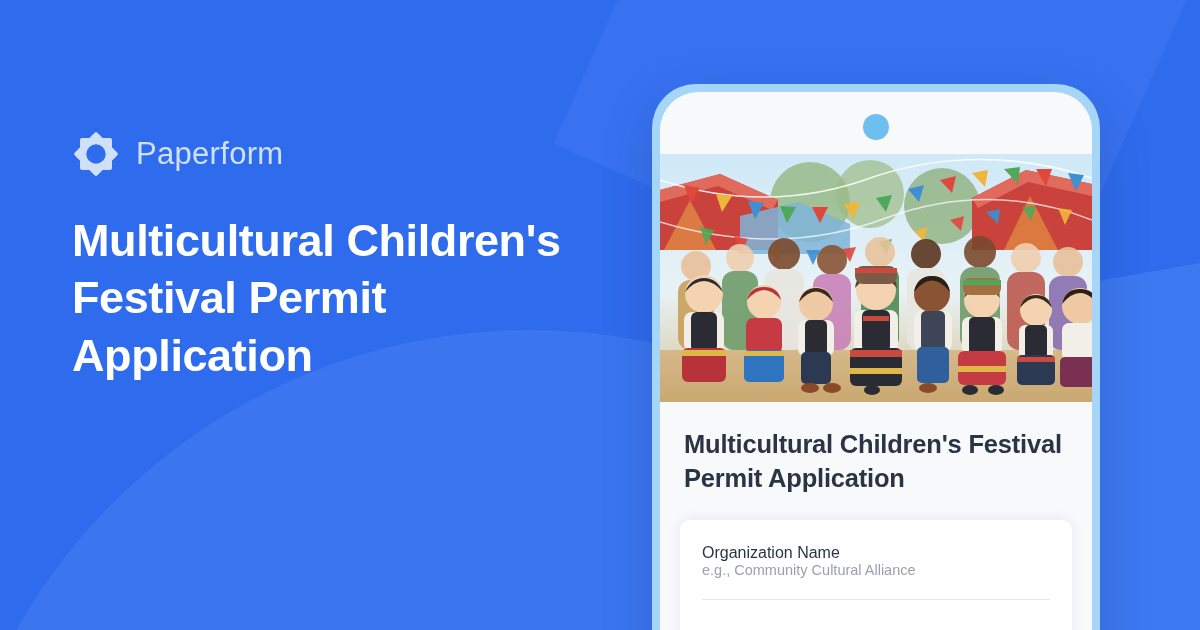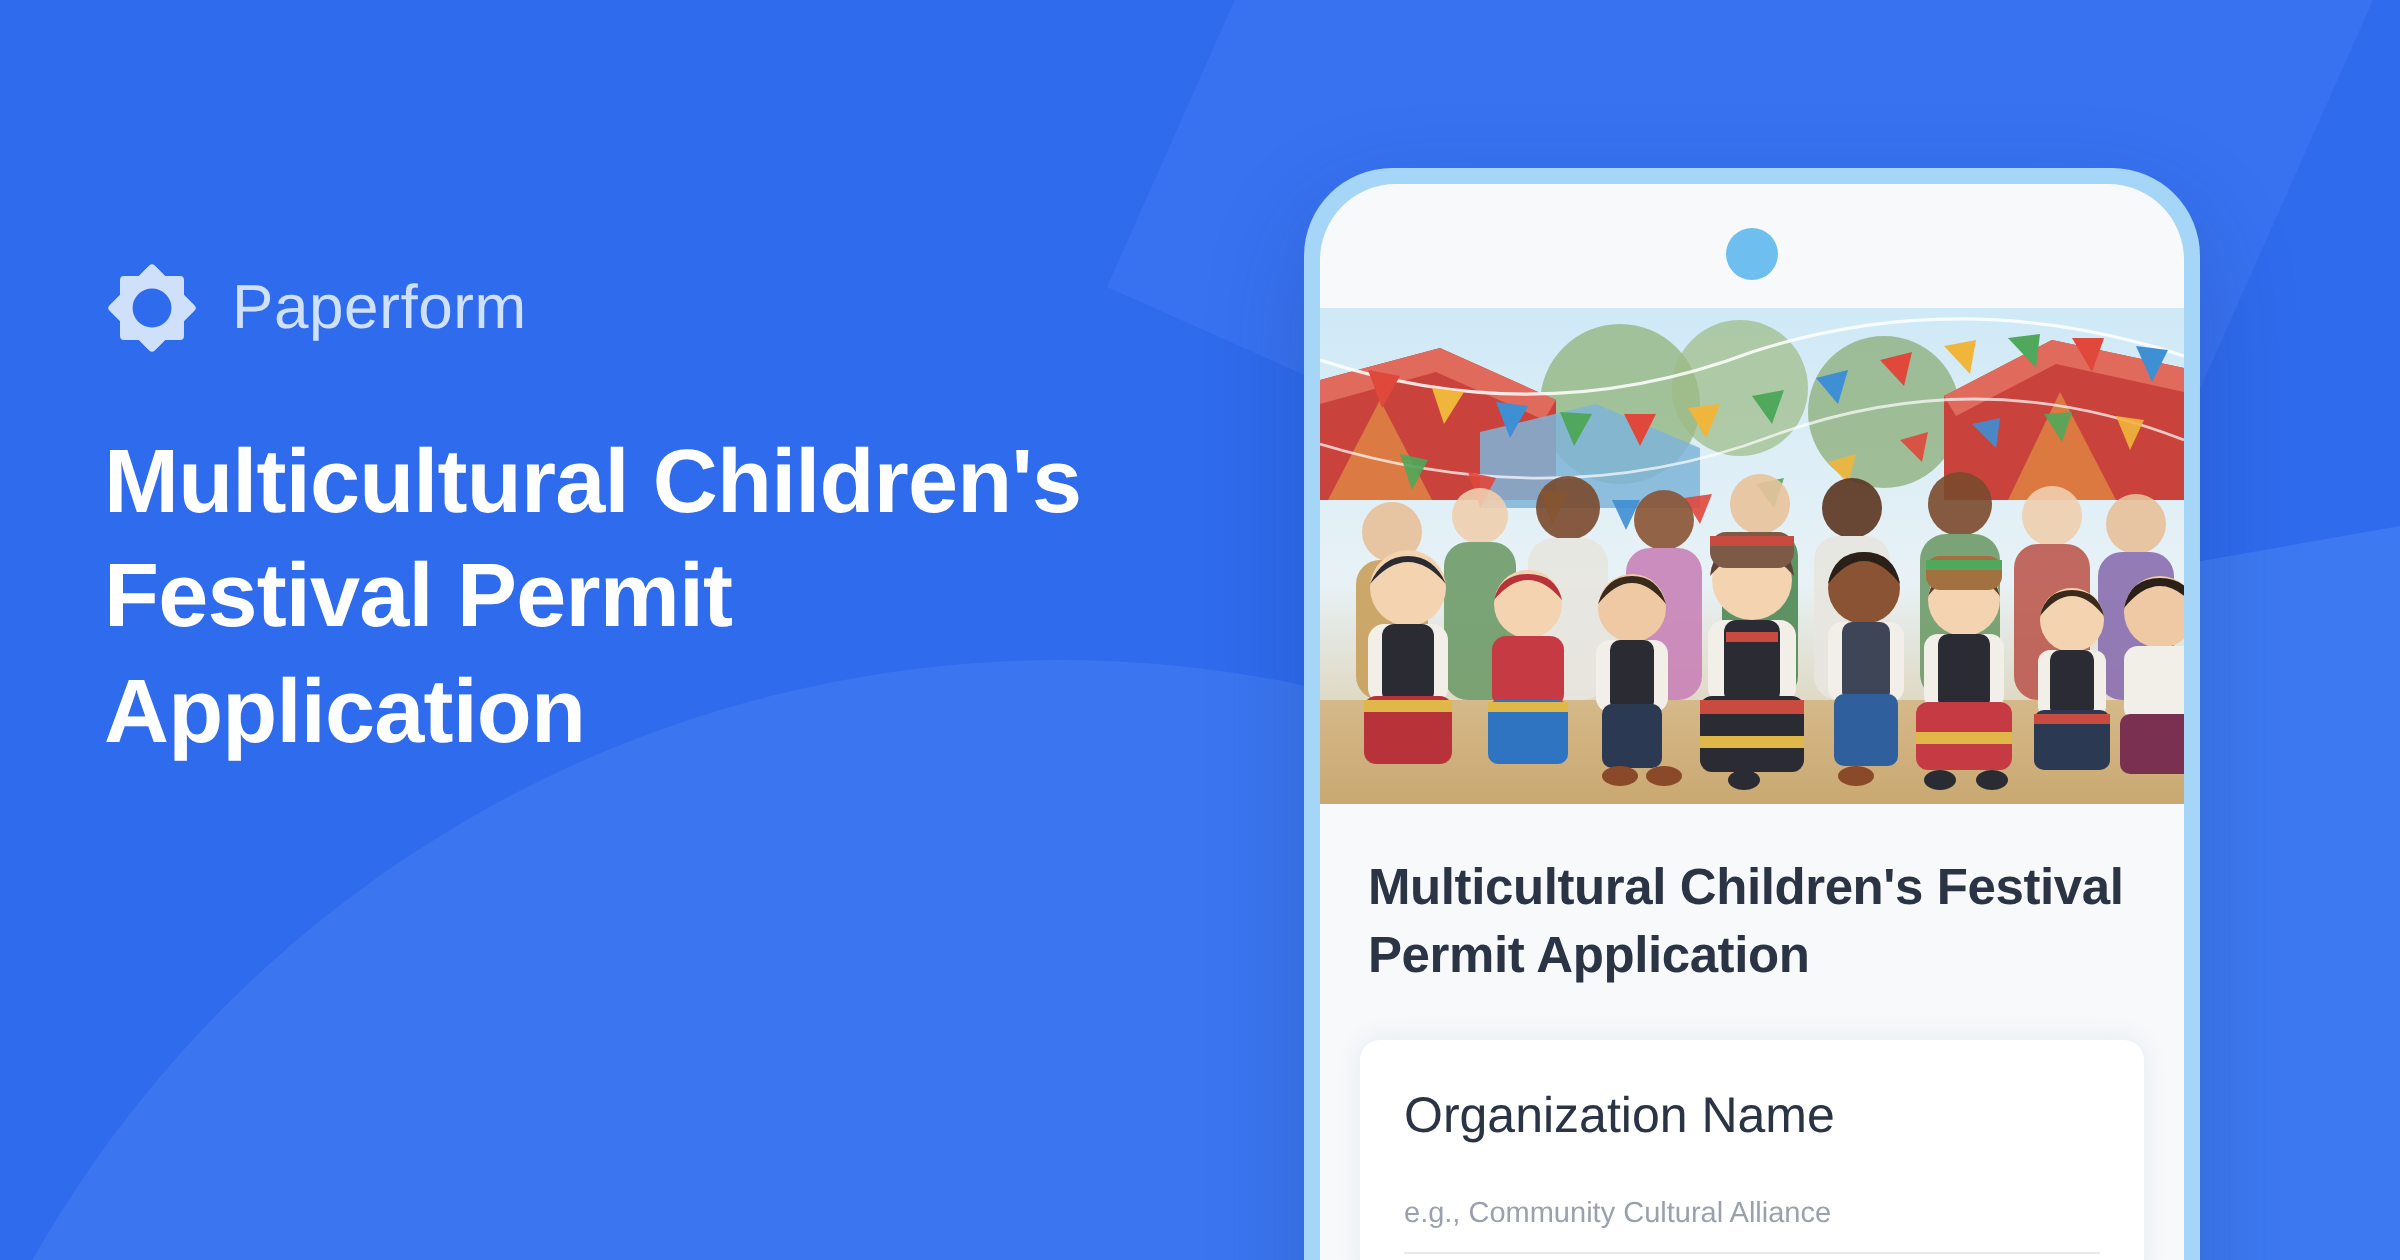--- a/index.html
+++ b/index.html
@@ -38,21 +38,21 @@
     position:absolute;
     right:0px; top:300px;
     width:420px; height:420px;
     background:#3d79f1;
     transform:skewY(-10deg);
   }
 
   
   .left {
     position:absolute;
-    left:52px; top:0; width:560px; height:536px;
+    left:72px; top:0; width:560px; height:536px;
     z-index:5;
     display:flex; flex-direction:column; justify-content:center;
   }
 
   .logo-row { display:flex; align-items:center; gap:16px; margin-bottom:34px; }
   .logo-mark { width:48px; height:48px; position:relative; flex:0 0 48px; }
   .logo-mark svg { display:block; width:48px; height:48px; }
   .logo-word {
     font-size:31px;
     letter-spacing:0.3px;
@@ -126,28 +126,27 @@
     position:absolute;
     left:20px; right:20px; top:428px;
     background:#ffffff;
     border-radius:10px 10px 0 0;
     padding:24px 22px 0 22px;
     box-shadow:0 -1px 14px rgba(35,55,100,0.07);
     height:120px;
   }
   .field-label {
     color:#2b3445;
-    font-size:25px;
+    font-size:16px;
     font-weight:400;
-    margin-bottom:26px;
   }
   .field-input {
     color:#9aa1ad;
     font-size:14.5px;
-    padding-bottom:11px;
+    padding-bottom:21px;
     border-bottom:1px solid #e6e9ee;
   }
 </style>
 </head>
 <body>
 
 <div class="bg-layer">
   <div class="bg-base"></div>
   <div class="bg-circle"></div>
   <div class="bg-diag"></div>

